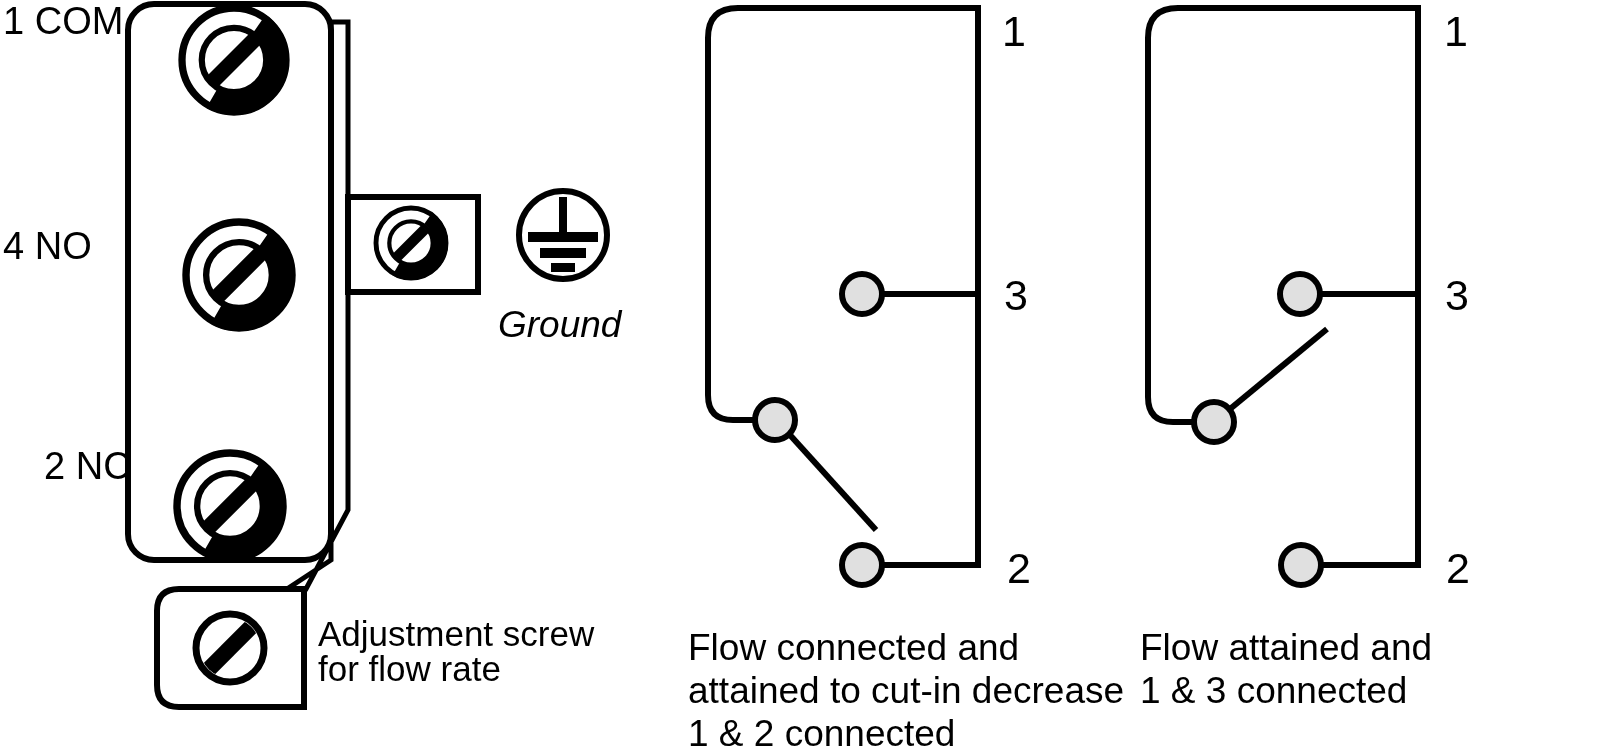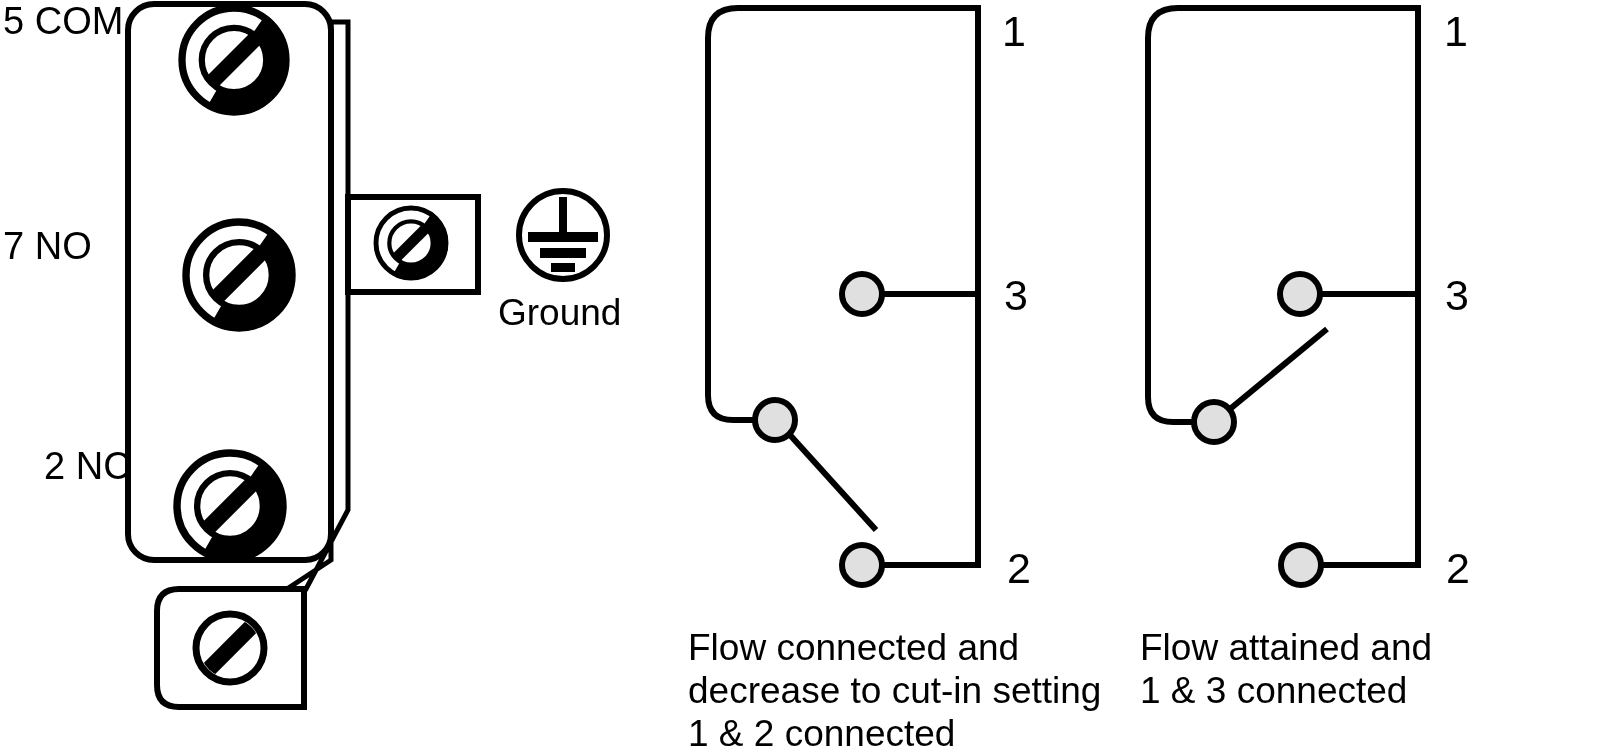--- a/index.html
+++ b/index.html
@@ -112,40 +112,44 @@
     <g>
       <path d="M 1198 422 L 1173 422 Q 1148 422 1148 397 L 1148 38 Q 1148 8 1178 8 L 1418 8 L 1418 565 L 1323 565" fill="none" stroke="#000000" stroke-width="6"></path>
       <line x1="1322" y1="294" x2="1418" y2="294" stroke="#000000" stroke-width="6"></line>
       <line x1="1230" y1="409" x2="1327" y2="329" stroke="#000000" stroke-width="6"></line>
       <circle cx="1300" cy="294" r="20" fill="#e0e0e0" stroke="#000000" stroke-width="6"></circle>
       <circle cx="1214" cy="422" r="20" fill="#e0e0e0" stroke="#000000" stroke-width="6"></circle>
       <circle cx="1301" cy="565" r="20" fill="#e0e0e0" stroke="#000000" stroke-width="6"></circle>
     </g>
   </svg>
 
-  <div class="lbl terminal-name" style="left:3px; top:1px;">5 COM</div>
+  <div class="lbl terminal-name" style="left:3px; top:1px;">1 COM</div>
 
-  <div class="lbl terminal-name" style="left:3px; top:226px;">7 NO</div>
+  <div class="lbl terminal-name" style="left:3px; top:226px;">4 NO</div>
 
   <div class="lbl terminal-name" style="left:0px; top:446px;padding-left:44px;">2 NC</div>
 
-  <div class="lbl ground-name" style="left:498px; top:293px;">Ground</div>
+  <div class="lbl ground-name" style="left:498px; top:305px;font-style:italic;">Ground</div>
 
+  <div class="lbl adj-caption" style="left:318px; top:616px;">
+    <div>Adjustment screw</div>
+    <div>for flow rate</div>
+  </div>
 
   <div class="lbl pin-number" style="left:1002px; top:8px;">1</div>
   <div class="lbl pin-number" style="left:1004px; top:272px;">3</div>
   <div class="lbl pin-number" style="left:1007px; top:545px;">2</div>
 
   <div class="lbl pin-number" style="left:1444px; top:8px;">1</div>
   <div class="lbl pin-number" style="left:1445px; top:272px;">3</div>
   <div class="lbl pin-number" style="left:1446px; top:545px;">2</div>
 
   <div class="lbl caption" style="left:688px; top:626px;">
     <div>Flow connected and</div>
-    <div>decrease to cut-in setting</div>
+    <div>attained to cut-in decrease</div>
     <div>1 &amp; 2 connected</div>
   </div>
 
   <div class="lbl caption" style="left:1140px; top:626px;">
     <div>Flow attained and</div>
     <div>1 &amp; 3 connected</div>
   </div>
 
 </div>
 

